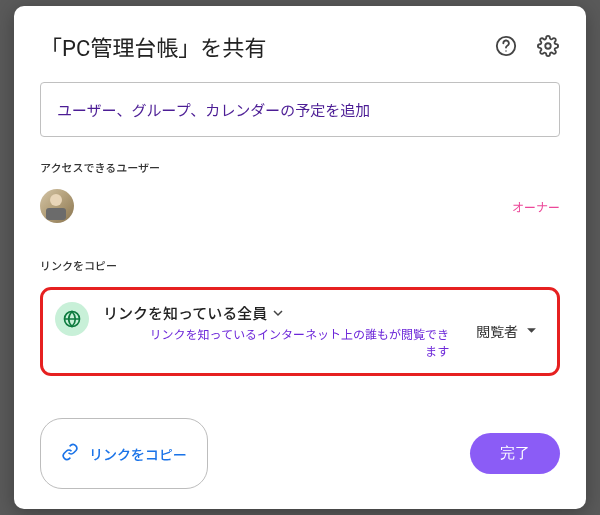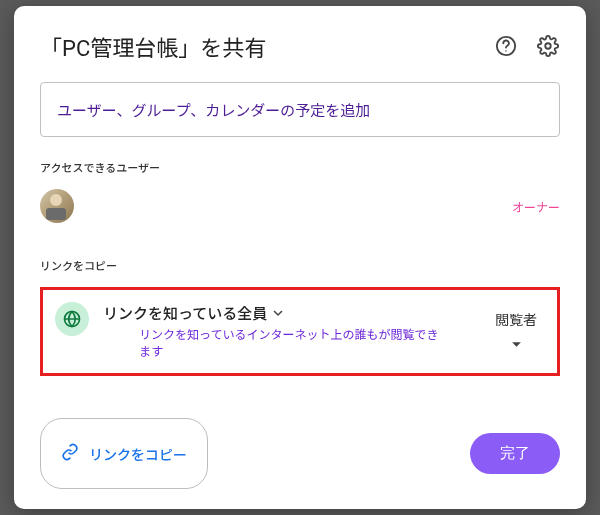--- a/index.html
+++ b/index.html
@@ -96,27 +96,28 @@
     height: 12px;
     background: #6b6b6b;
     border-radius: 3px;
   }
   .owner-text {
     color: #ec4899;
     font-size: 12px;
   }
   .general-access-box {
     border: 3px solid #e62020;
-    border-radius: 0;
+    border-radius: 11px;
     padding: 12px 12px 12px 12px;
     margin-bottom: 22px;
     display: flex;
     align-items: center;
     justify-content: space-between;
     gap: 10px;
+    text-align: right;
   }
   .access-left {
     display: flex;
     align-items: flex-start;
     gap: 14px;
   }
   .globe-circle {
     width: 34px;
     height: 34px;
     border-radius: 50%;
@@ -148,21 +149,20 @@
     margin-left: 36px;
   }
   .role-dropdown {
     display: flex;
     align-items: center;
     gap: 8px;
     font-size: 14px;
     color: #333;
     cursor: pointer;
     padding: 6px 8px;
-    flex-direction: column;
   }
   .footer {
     display: flex;
     justify-content: space-between;
     align-items: center;
     margin-top: auto;
   }
   .copy-link-btn {
     border: 1px solid #bdbdbd;
     border-radius: 22px;

